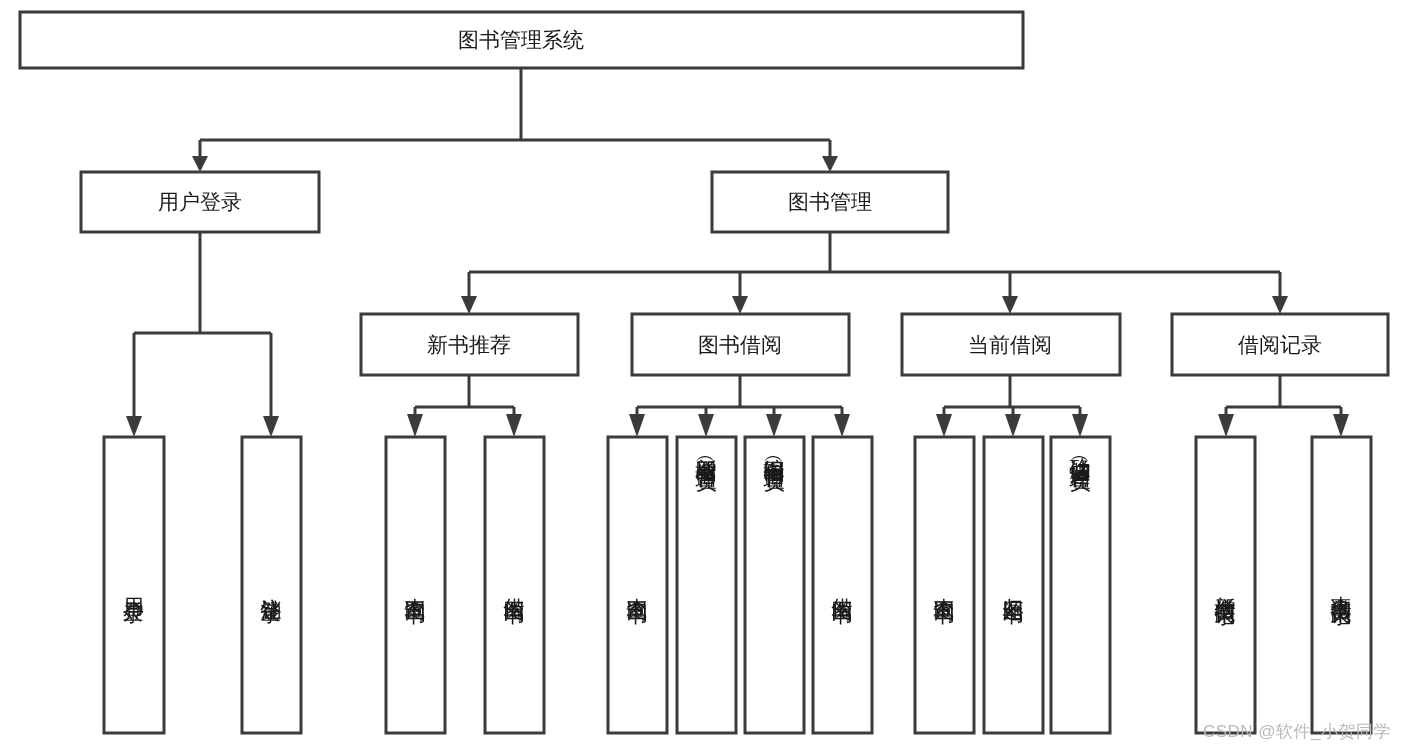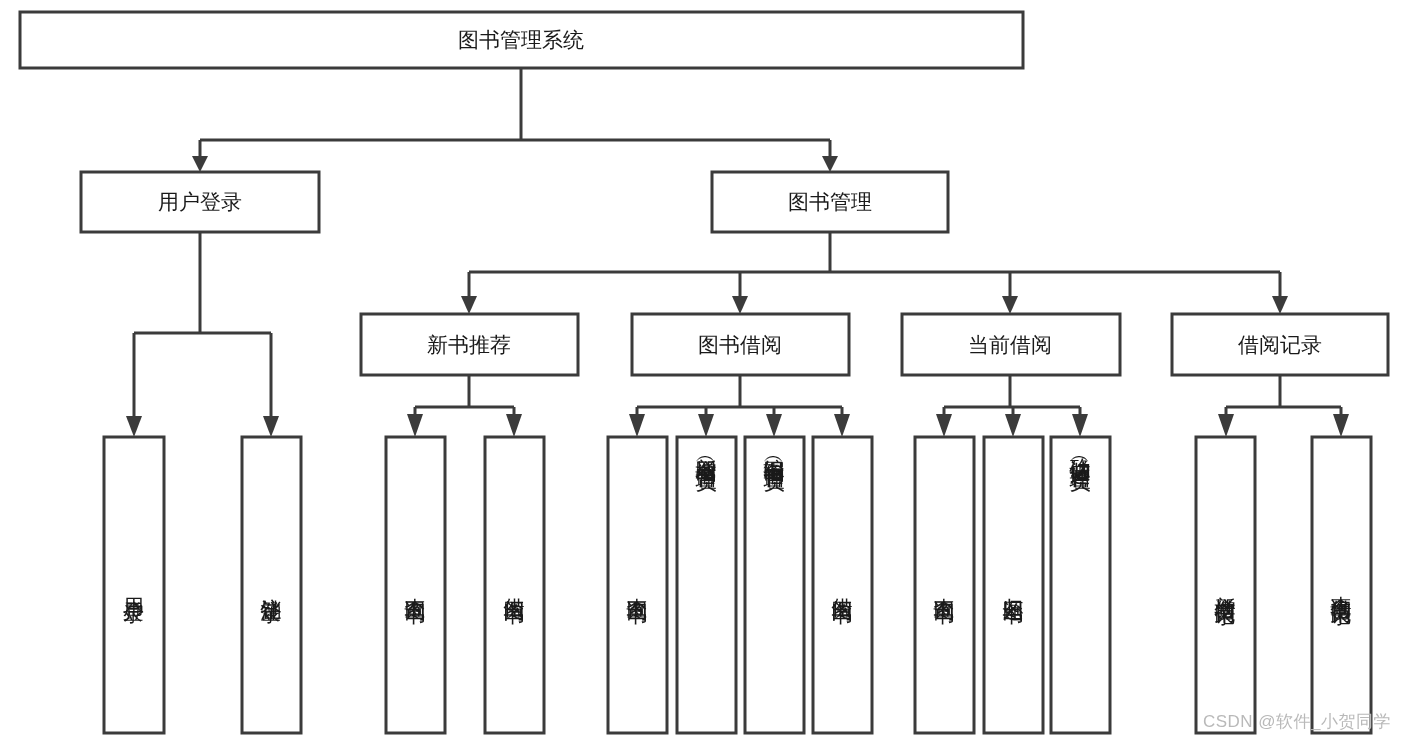--- a/index.html
+++ b/index.html
@@ -9,21 +9,21 @@
   }
   #diagram{display:block;width:1405px;height:747px;background:#fff;}
   .node-rect{fill:#ffffff;stroke:#3b3b3b;stroke-width:3;}
   .edge{stroke:#3b3b3b;stroke-width:3;fill:none;stroke-linecap:butt;}
   .arrow-head{fill:#3b3b3b;stroke:none;}
   .node-label{
     font-family:"Liberation Sans","DejaVu Sans",sans-serif;
     font-size:21px;fill:#1a1a1a;text-anchor:middle;dominant-baseline:middle;
   }
   .watermark{
-    position:absolute;right:14px;bottom:14px;
+    position:absolute;right:14px;bottom:4px;
     font-family:"Liberation Sans","DejaVu Sans",sans-serif;
     font-size:17px;color:#b9b9b9;letter-spacing:.5px;white-space:nowrap;
     pointer-events:none;user-select:none;text-align:center;
   }
   .leaf-vert-wrap{
     position:absolute;display:flex;align-items:center;justify-content:center;
     pointer-events:none;
   }
   .leaf-vert-text{
     writing-mode:vertical-rl;text-orientation:upright;

